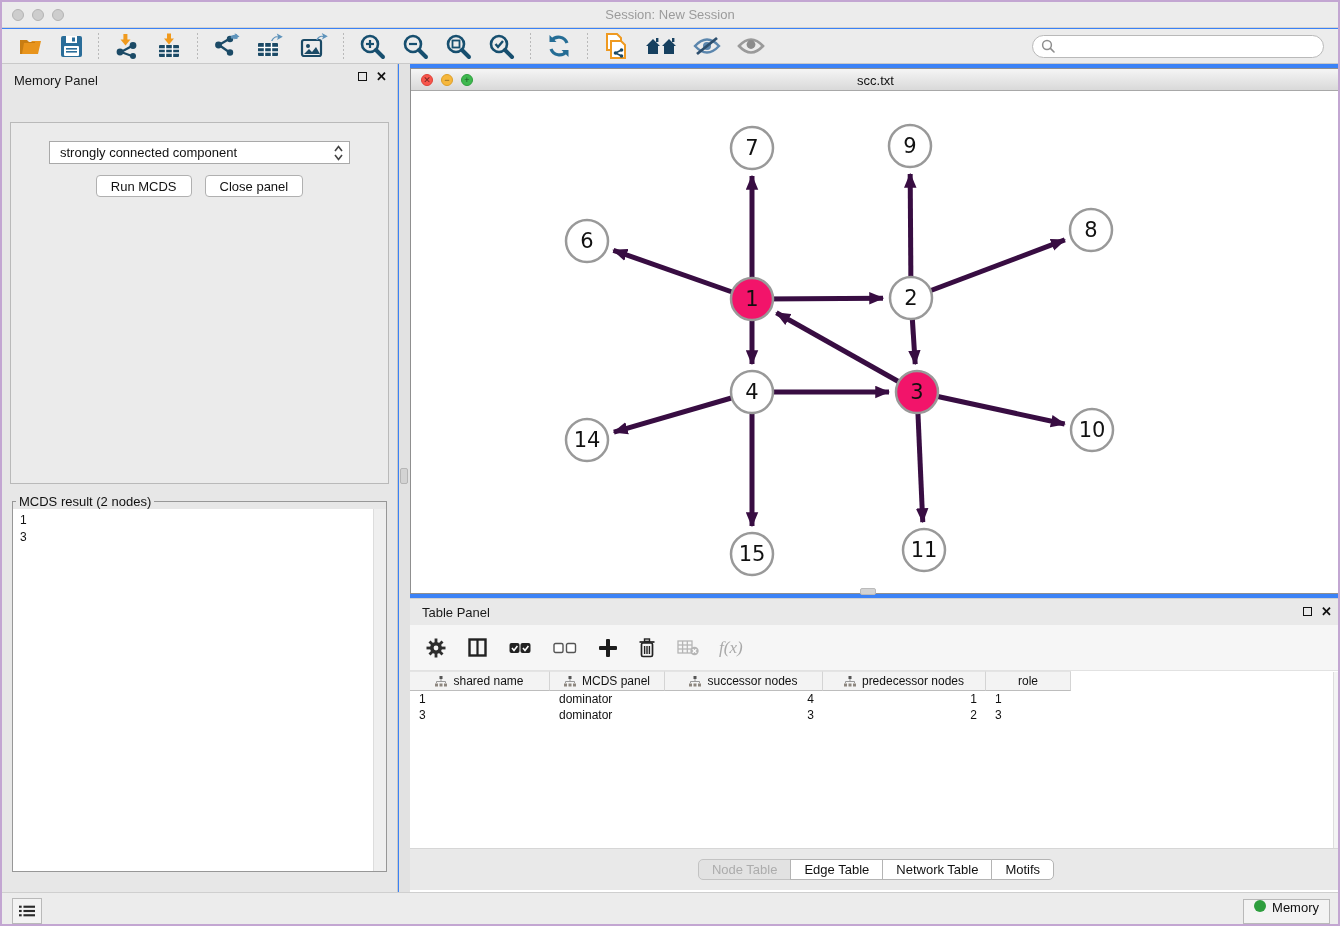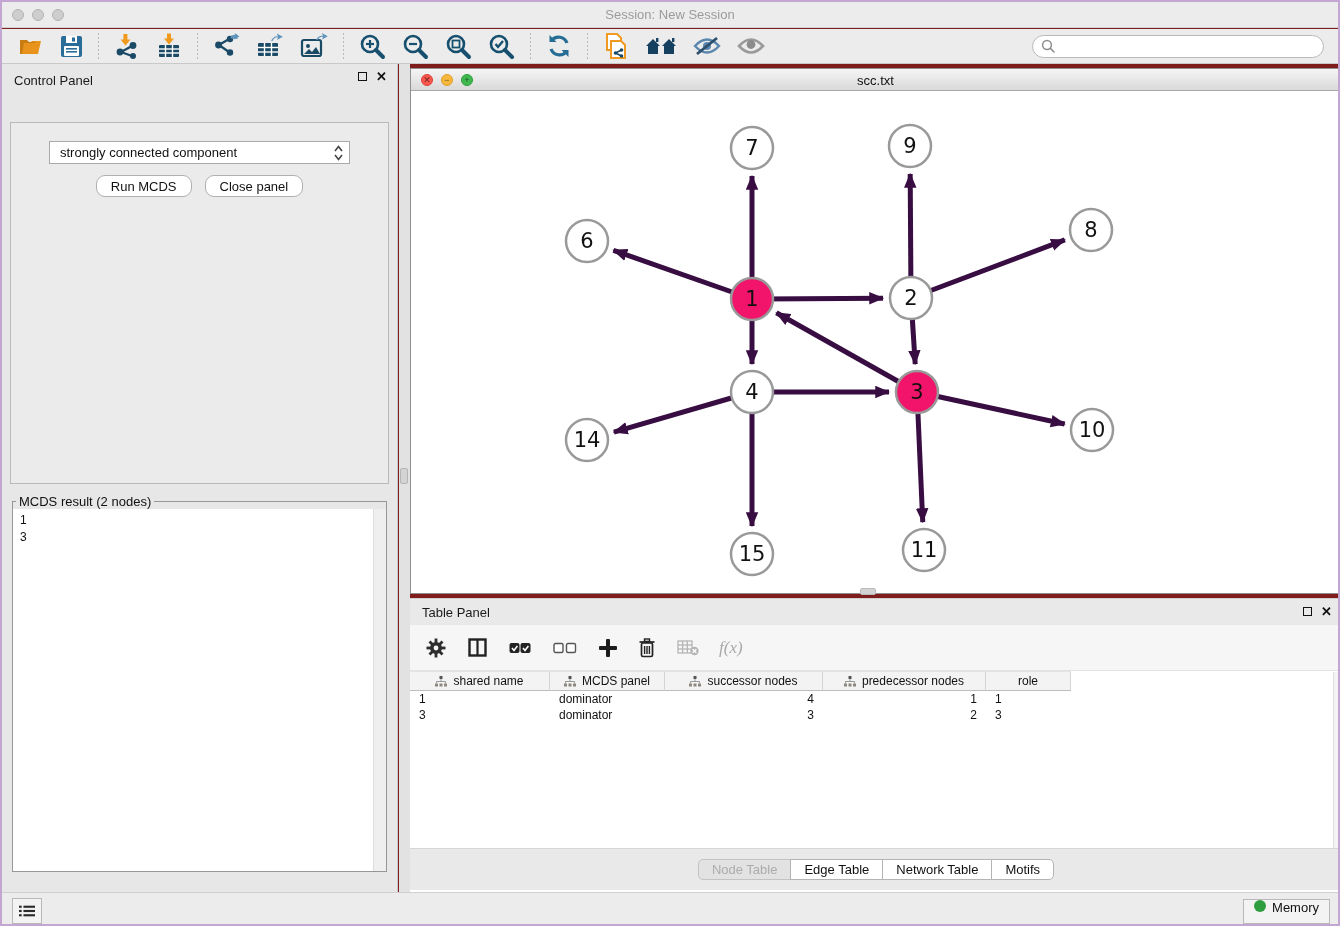--- a/index.html
+++ b/index.html
@@ -1,18 +1,18 @@
 <!DOCTYPE html>
 <html><head>
 <meta charset="utf-8">
 <style>
   html,body{margin:0;padding:0;background:#e7e7e7;}
   *{box-sizing:border-box;}
   body{font-family:"Liberation Sans",sans-serif;-webkit-font-smoothing:antialiased;}
-  .app{position:relative;width:1340px;height:926px;background:#7f1d1d;overflow:hidden;
+  .app{position:relative;width:1340px;height:926px;background:#3b82f6;overflow:hidden;
        border:2px solid #c3a6d2;}
   
   .titlebar{position:absolute;left:0;top:0;width:100%;height:26px;background:#ececec;
             border-bottom:1px solid #d2d2d2;}
   .titlebar .title{position:absolute;left:0;right:0;top:5px;text-align:center;
                    font-size:13px;color:#9b9b9b;}
   .lights{position:absolute;left:10px;top:7px;display:flex;gap:8px;}
   .light{width:12px;height:12px;border-radius:50%;display:flex;align-items:center;
          justify-content:center;font-size:9px;line-height:1;color:rgba(0,0,0,.55);}
   .light.inactive{background:#cdcdcd;border:1px solid #b4b4b4;color:transparent;}
@@ -47,21 +47,21 @@
   .seg.sel{background:#e2e2e2;color:#acacac;border-color:#c3c3c3;}
   .cp-tabs{position:absolute;left:0;right:0;top:36px;}
   .cp-content{position:absolute;left:8px;right:8px;top:58px;height:362px;
               border:1px solid #b9b9b9;background:#ebebeb;padding-top:18px;}
   .opt-label{text-align:center;font-size:13px;color:#111;margin-bottom:9px;}
   .mac-select{position:relative;margin:0 38px;height:23px;background:#fff;
               border:1px solid #a9a9a9;border-radius:0;display:flex;align-items:center;
               padding:0 22px 0 10px;font-size:13px;color:#111;cursor:pointer;}
   .mac-select .stepper{position:absolute;right:6px;top:3px;}
   .btn-row{display:flex;justify-content:center;gap:13px;margin-top:11px;}
-  .mac-btn{background:#fff;border:1px solid #b0b0b0;border-radius:9px;height:22px;
+  .mac-btn{background:#fff;border:1px solid #b0b0b0;border-radius:4px;height:22px;
            padding:0 14px;font-size:13px;color:#111;cursor:pointer;
            font-family:"Liberation Sans",sans-serif;}
   .result{position:absolute;left:10px;right:10px;top:430px;height:378px;
           border:1px solid #979797;margin:0;padding:0;}
   .result legend{font-size:13px;color:#111;padding:0 3px;margin-left:3px;}
   .result-inner{position:absolute;left:0;right:0;top:0;bottom:0;background:#fff;}
   .result-lines{position:absolute;left:0;top:0;right:13px;bottom:0;padding:3px 0 0 7px;
                 font-size:12px;color:#111;line-height:17px;white-space:pre;}
   .result-scroll{position:absolute;right:0;top:0;bottom:0;width:13px;background:#efefef;
                  border-left:1px solid #ddd;}
@@ -288,21 +288,21 @@
       <svg width="14" height="14" viewBox="0 0 14 14">
           <circle cx="6" cy="6" r="4.4" fill="none" stroke="#8e8e8e" stroke-width="1.5"></circle>
           <line x1="9.4" y1="9.4" x2="13" y2="13" stroke="#8e8e8e" stroke-width="1.6" stroke-linecap="round"></line>
         </svg>
       <input placeholder="" style="">
     </div>
   </div>
 
   <div class="control-panel">
     <div class="panel-header">
-      <span>Control Panel</span>
+      <span>Memory Panel</span>
       <span class="ph-icons">
         <span class="float-ic"></span>
         <span class="close-ic">✕</span>
       </span>
     </div>
     <div class="cp-content">
       <div class="mac-select">
         <span>strongly connected component</span>
         <span class="stepper">
           <svg width="9" height="16" viewBox="0 0 9 16">

